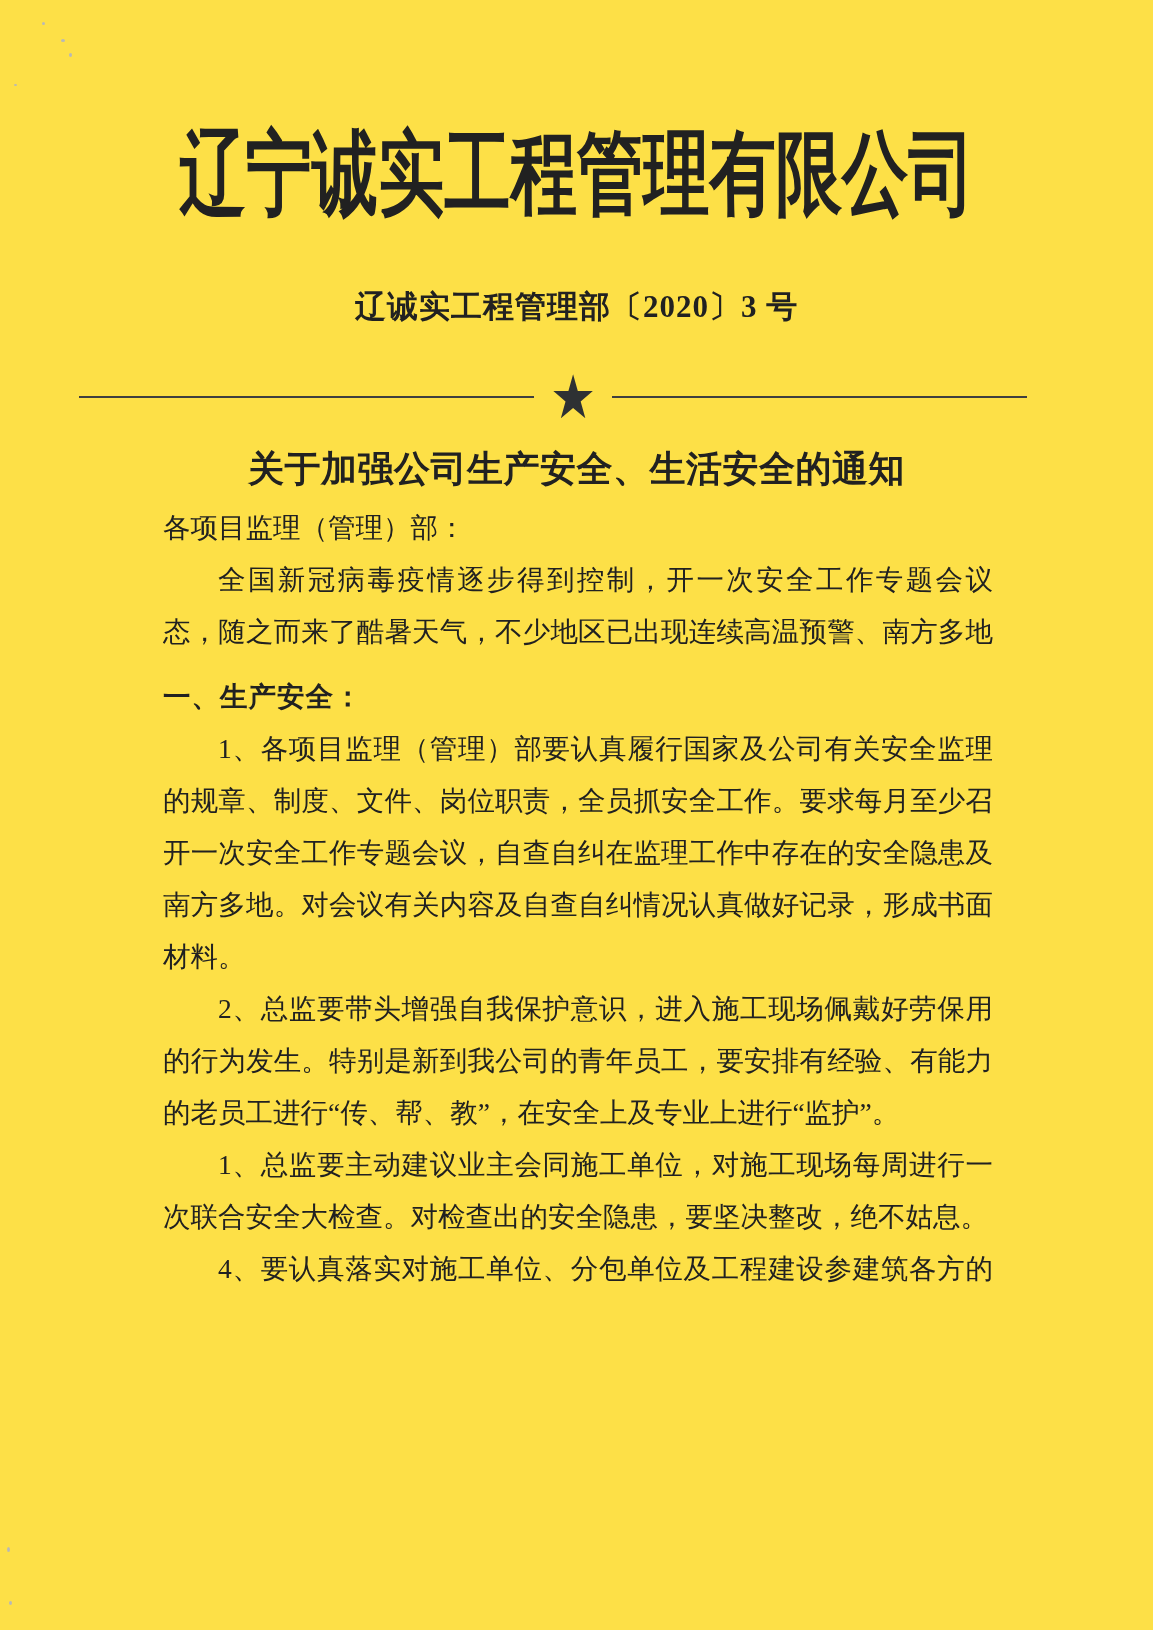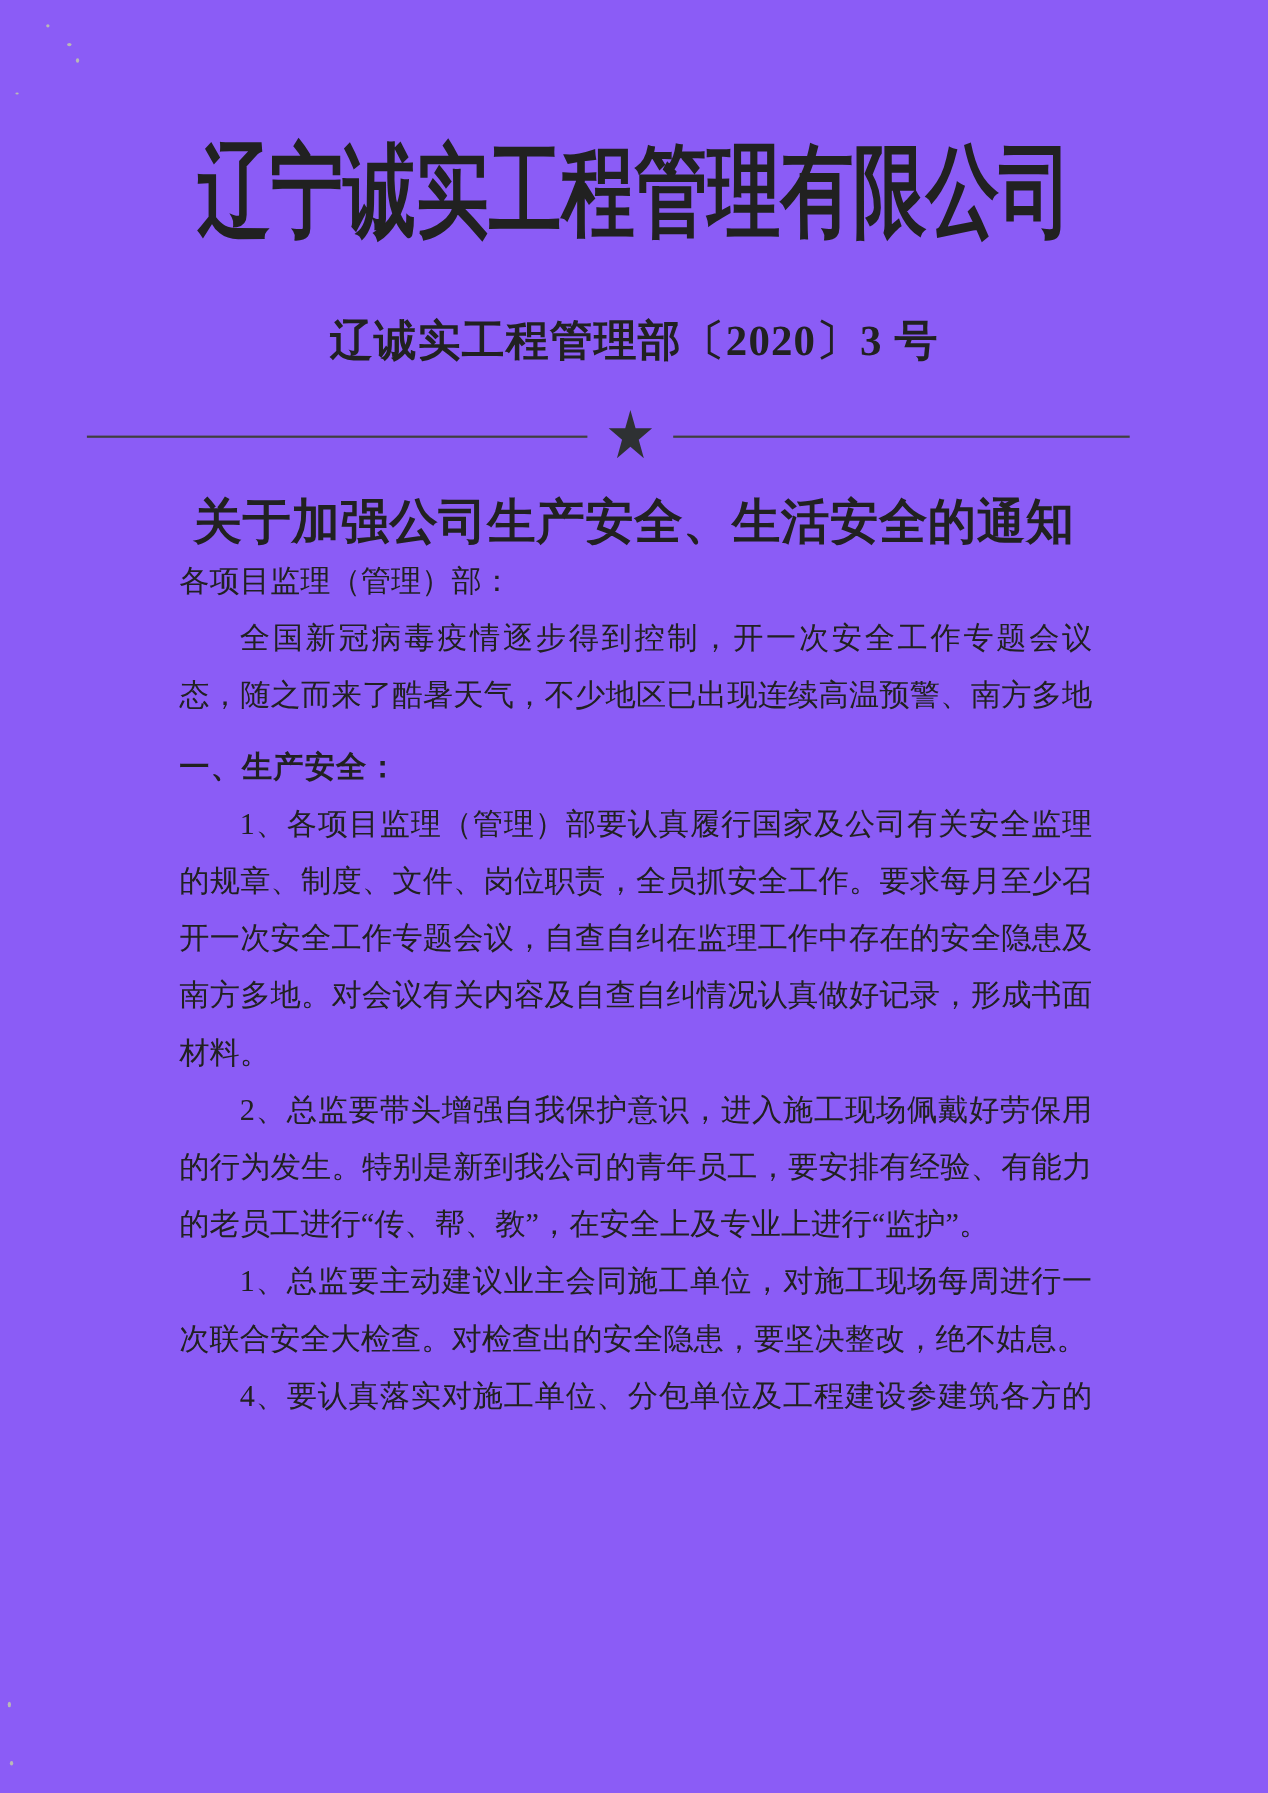--- a/index.html
+++ b/index.html
@@ -5,21 +5,21 @@
   html, body {
     margin: 0;
     padding: 0;
     background: #e8e8e8;
   }
   .page {
     position: relative;
     width: 1153px;
     height: 1630px;
     margin: 0 auto;
-    background: #8b5cf6;
+    background: #fde047;
     color: #212121;
     font-family: "Liberation Serif", "DejaVu Serif", serif;
     overflow: hidden;
   }
   
   .company-title {
     position: absolute;
     top: 128px;
     left: 0;
     width: 100%;
@@ -34,21 +34,21 @@
     display: inline-block;
     transform: scaleX(0.72);
     transform-origin: 50% 50%;
   }
   .doc-number {
     position: absolute;
     top: 288px;
     left: 0;
     width: 100%;
     text-align: center;
-    font-size: 39px;
+    font-size: 31px;
     line-height: 1.2;
     font-weight: bold;
     letter-spacing: 1px;
     white-space: nowrap;
   }
   
   .divider {
     position: absolute;
     top: 368px;
     left: 0;
@@ -78,21 +78,21 @@
     font-family: "DejaVu Sans", sans-serif;
   }
   
   .subject {
     position: absolute;
     top: 446px;
     left: 0;
     width: 100%;
     margin: 0;
     text-align: center;
-    font-size: 44px;
+    font-size: 36px;
     line-height: 1.3;
     font-weight: bold;
     letter-spacing: 0.5px;
     white-space: nowrap;
   }
   
   .body-text {
     position: absolute;
     top: 502px;
     left: 163px;

